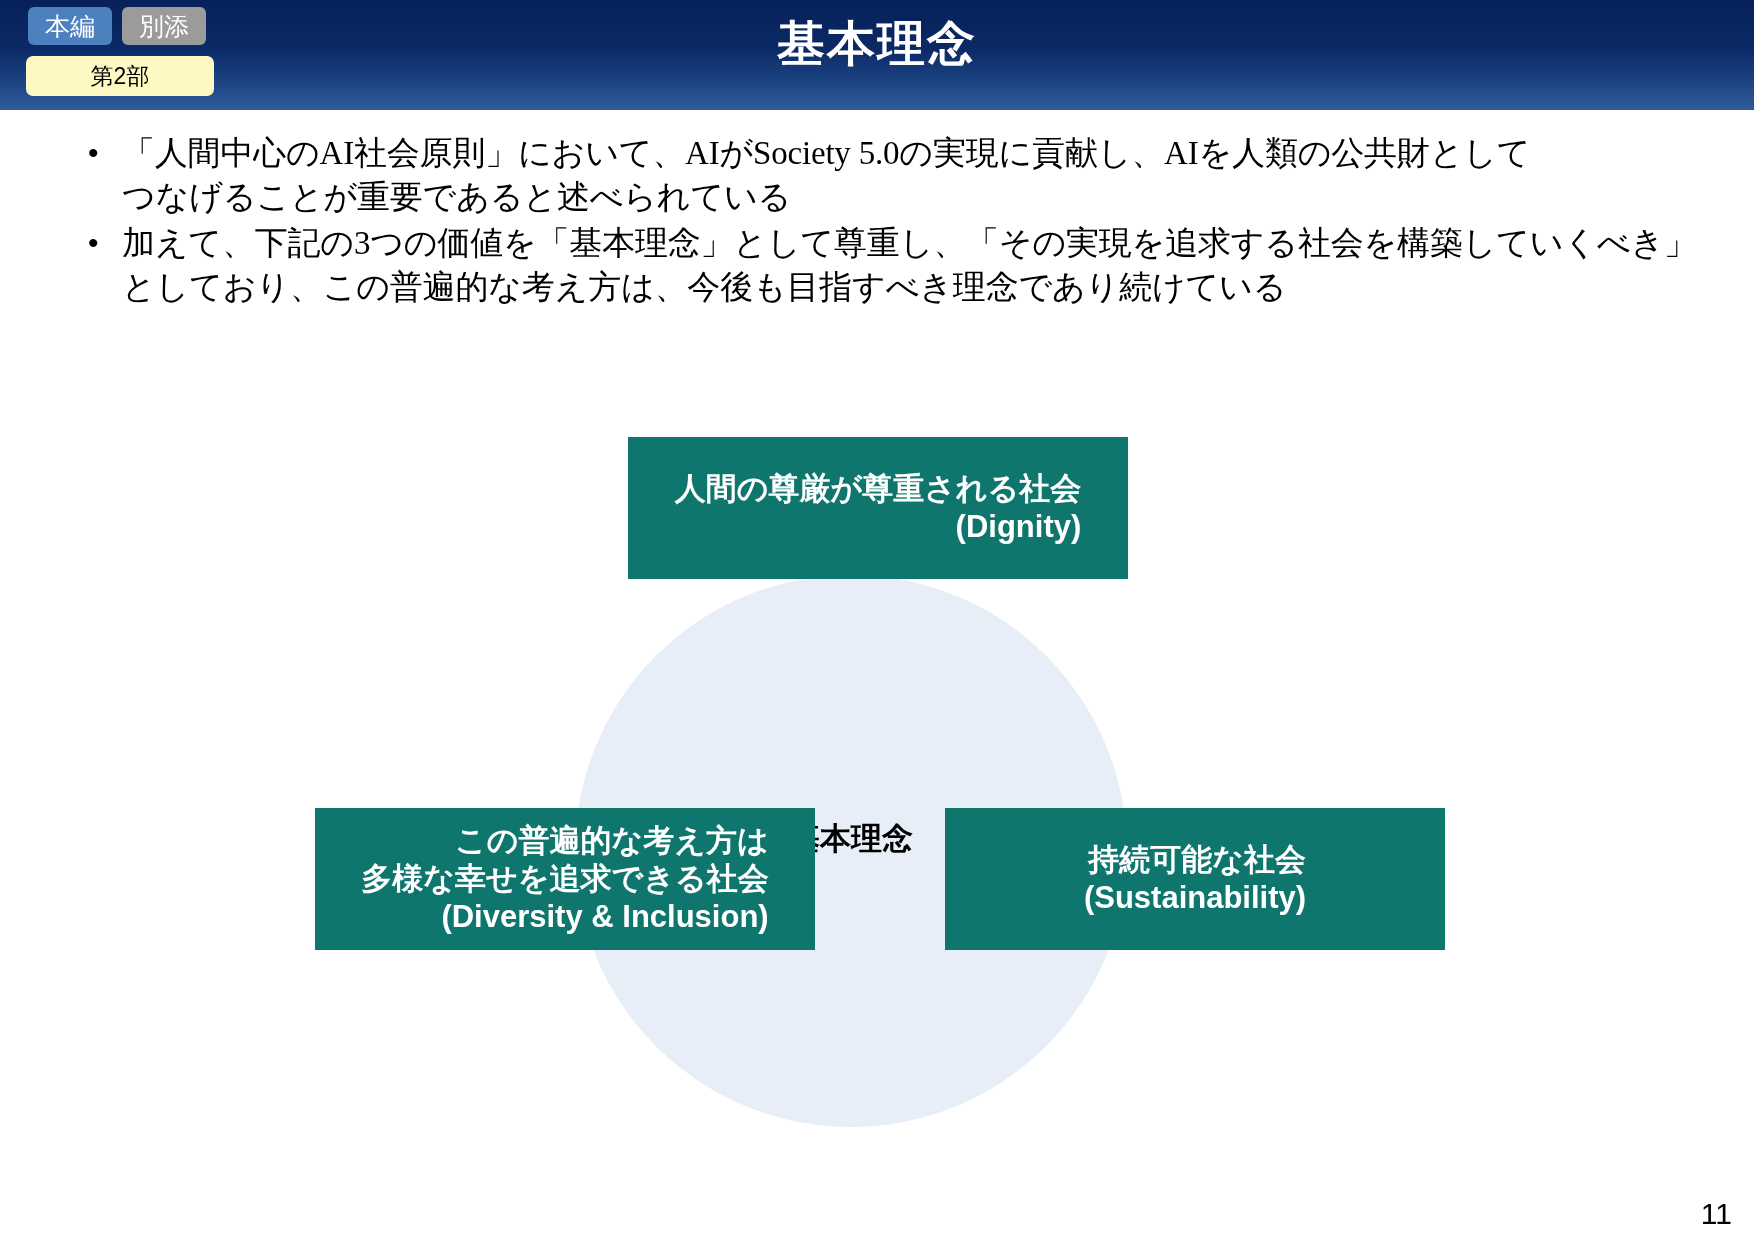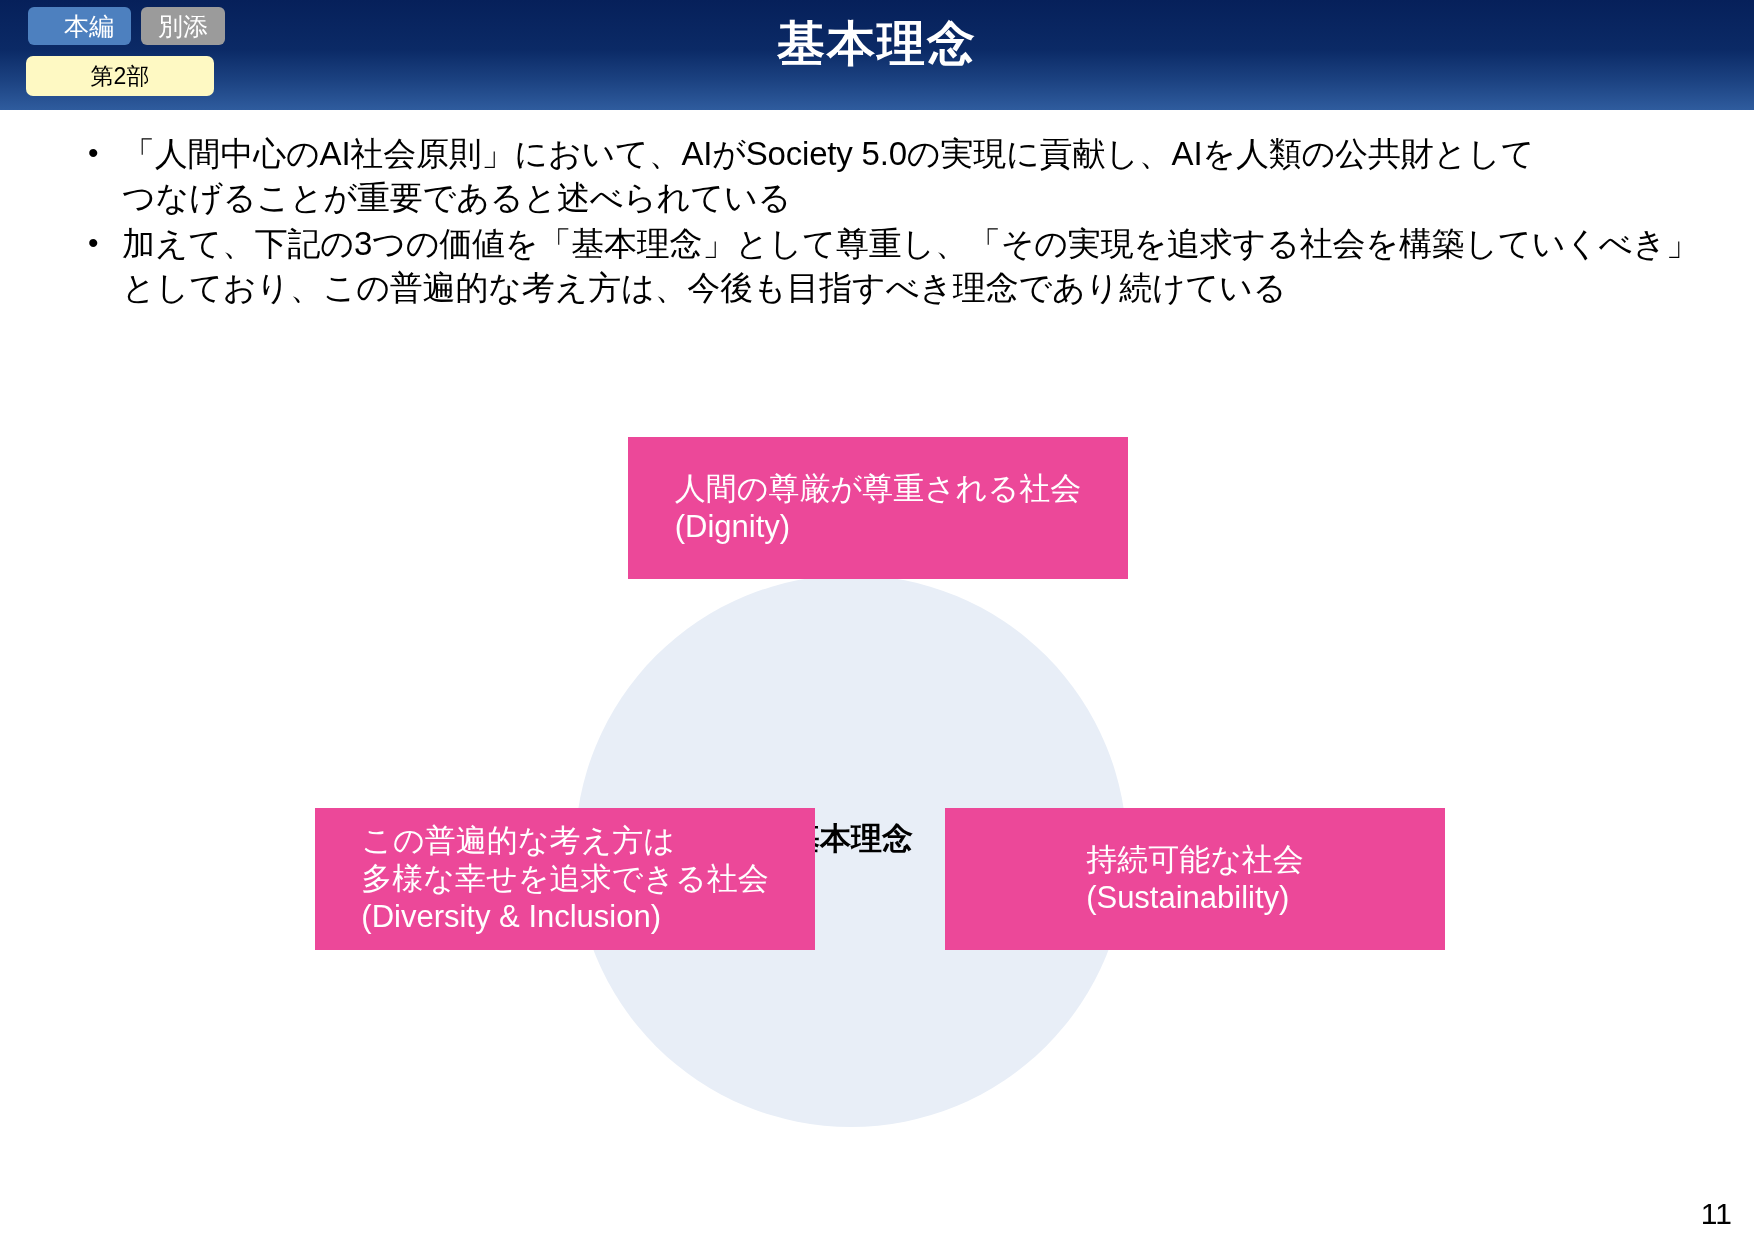--- a/index.html
+++ b/index.html
@@ -55,21 +55,21 @@
     width: 84px;
     height: 38px;
     border-radius: 6px;
     display: flex;
     align-items: center;
     justify-content: center;
     font-size: 25px;
     line-height: 1;
     color: #ffffff;
   }
-  .tab-active { background: #4d80bf; padding-left: 19px; }
+  .tab-active { background: #4d80bf; }
   .tab-inactive { background: #9b9b9b; color: #ffffff; }
 
   .part-chip {
     position: absolute;
     left: 26px;
     top: 56px;
     width: 188px;
     height: 40px;
     background: #fef9c3;
     border-radius: 7px;
@@ -96,21 +96,21 @@
   }
   .bullet + .bullet { margin-top: 2px; }
   .bullet-dot {
     width: 34px;
     flex: 0 0 34px;
     text-align: left;
     font-size: 30px;
     line-height: 1.42;
   }
   .bullet-text { flex: 1 1 auto; }
-  .bullet-text .ln { display: block; white-space: nowrap; }
+  .bullet-text .ln { display: block; white-space: nowrap; font-family: Liberation Serif, serif; }
 
   
   .diagram {
     position: absolute;
     left: 0;
     top: 420px;
     width: 1754px;
     height: 720px;
   }
   .center-circle {
@@ -127,27 +127,27 @@
     left: 575px;
     top: 398px;
     width: 552px;
     text-align: center;
     font-size: 31px;
     font-weight: bold;
     color: #000000;
   }
   .vbox {
     position: absolute;
-    background: #ec4899;
+    background: #0f766e;
     color: #ffffff;
     display: flex;
     align-items: center;
     justify-content: center;
-    text-align: left;
-    font-weight: normal;
+    text-align: right;
+    font-weight: bold;
     line-height: 1.22;
   }
   .vbox .ln { display: block; white-space: nowrap; }
   .box-dignity {
     left: 628px;
     top: 17px;
     width: 500px;
     height: 142px;
     font-size: 31px;
   }

